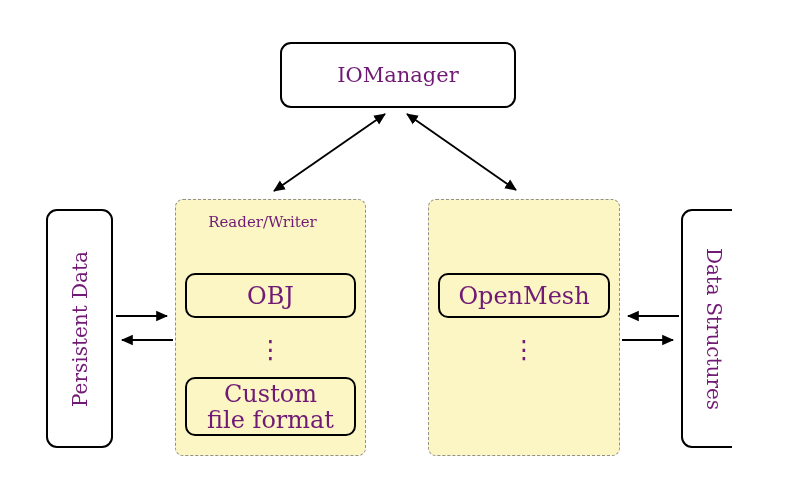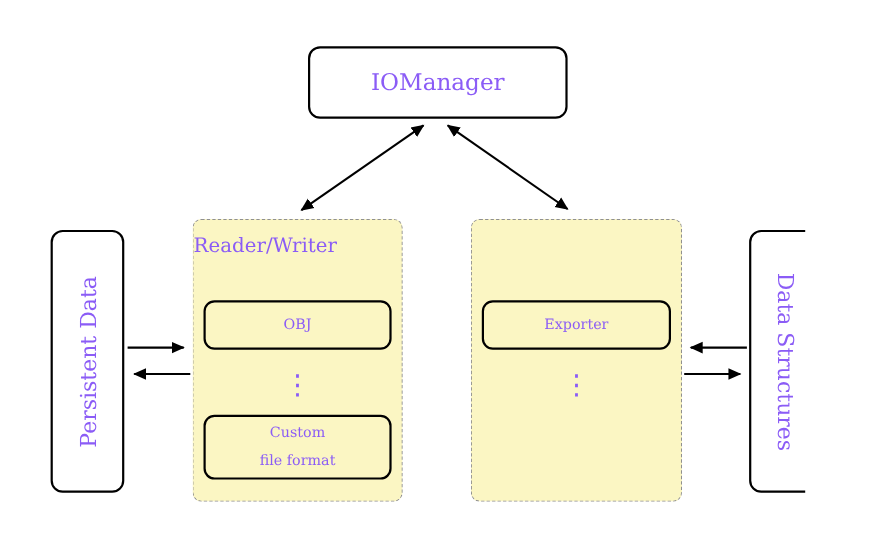--- a/index.html
+++ b/index.html
@@ -11,21 +11,21 @@
     --background: #ffffff;
   }
   * { box-sizing: border-box; margin: 0; padding: 0; }
   html, body { background: var(--background); }
   .canvas {
     position: relative;
     width: 732px;
     height: 489px;
     background: var(--background);
     font-family: "DejaVu Serif", "Liberation Serif", serif;
-    color: #8b5cf6;
+    color: #701a75;
     overflow: hidden;
   }
   .edges-layer {
     position: absolute;
     left: 0; top: 0;
     width: 800px; height: 489px;
     pointer-events: none;
   }
   .edges-layer line {
     stroke: var(--arrow, #000);
@@ -56,34 +56,35 @@
     height: 257px;
     background: var(--group-fill);
     border: 1.6px dashed var(--group-border);
     border-radius: 8px;
   }
   .group-left  { left: 175px; width: 191px; }
   .group-right { left: 428px; width: 192px; }
   .group-title {
     position: absolute;
     left: 0; right: 16px; top: 13px;
-    font-size: 18px;
+    text-align: center;
+    font-size: 15px;
     white-space: nowrap;
   }
   .subnode {
     position: absolute;
     left: 9px; right: 9px;
     background: var(--group-fill);
     border: 2.6px solid var(--node-border);
     border-radius: 10px;
     display: flex;
     align-items: center;
     justify-content: center;
     text-align: center;
-    font-size: 13px;
+    font-size: 24px;
     line-height: 26px;
     white-space: pre-line;
   }
   .subnode-first { top: 73px; height: 45px; }
   .subnode-last  { top: 177px; height: 59px; }
   .vdots {
     position: absolute;
     left: 0; right: 0;
     top: 124px; height: 50px;
     display: flex;
@@ -133,20 +134,20 @@
       <span>⋮</span>
     </div>
     <div class="subnode subnode-last">
       <span>Custom
 file format</span>
     </div>
   </div>
 
   <div class="group group-right">
     <div class="subnode subnode-first">
-      <span>Exporter</span>
+      <span>OpenMesh</span>
     </div>
     <div class="vdots">
       <span>⋮</span>
     </div>
   </div>
 
 </div>
 
 </body></html>

